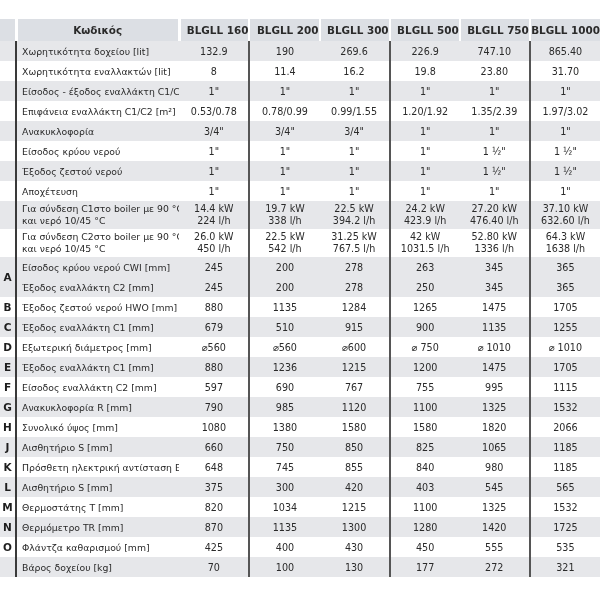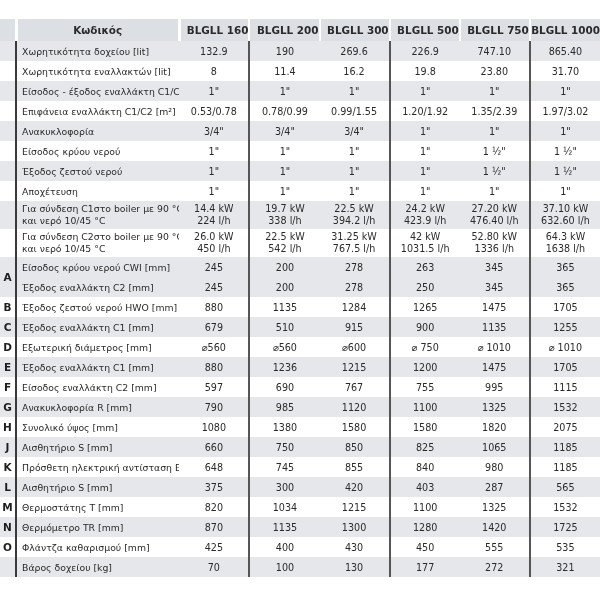--- a/index.html
+++ b/index.html
@@ -277,21 +277,21 @@
           <td class="val sep">1532</td>
         </tr>
         <tr class="w">
           <td class="letter">H</td>
           <td class="label">Συνολικό ύψος [mm]</td>
           <td class="val">1080</td>
           <td class="val sep">1380</td>
           <td class="val">1580</td>
           <td class="val sep">1580</td>
           <td class="val">1820</td>
-          <td class="val sep">2075</td>
+          <td class="val sep">2066</td>
         </tr>
         <tr class="g">
           <td class="letter">J</td>
           <td class="label">Αισθητήριο S [mm]</td>
           <td class="val">660</td>
           <td class="val sep">750</td>
           <td class="val">850</td>
           <td class="val sep">825</td>
           <td class="val">1065</td>
           <td class="val sep">1185</td>
@@ -306,21 +306,21 @@
           <td class="val">980</td>
           <td class="val sep">1185</td>
         </tr>
         <tr class="g">
           <td class="letter">L</td>
           <td class="label">Αισθητήριο S [mm]</td>
           <td class="val">375</td>
           <td class="val sep">300</td>
           <td class="val">420</td>
           <td class="val sep">403</td>
-          <td class="val">287</td>
+          <td class="val">545</td>
           <td class="val sep">565</td>
         </tr>
         <tr class="w">
           <td class="letter">M</td>
           <td class="label">Θερμοστάτης  T [mm]</td>
           <td class="val">820</td>
           <td class="val sep">1034</td>
           <td class="val">1215</td>
           <td class="val sep">1100</td>
           <td class="val">1325</td>

